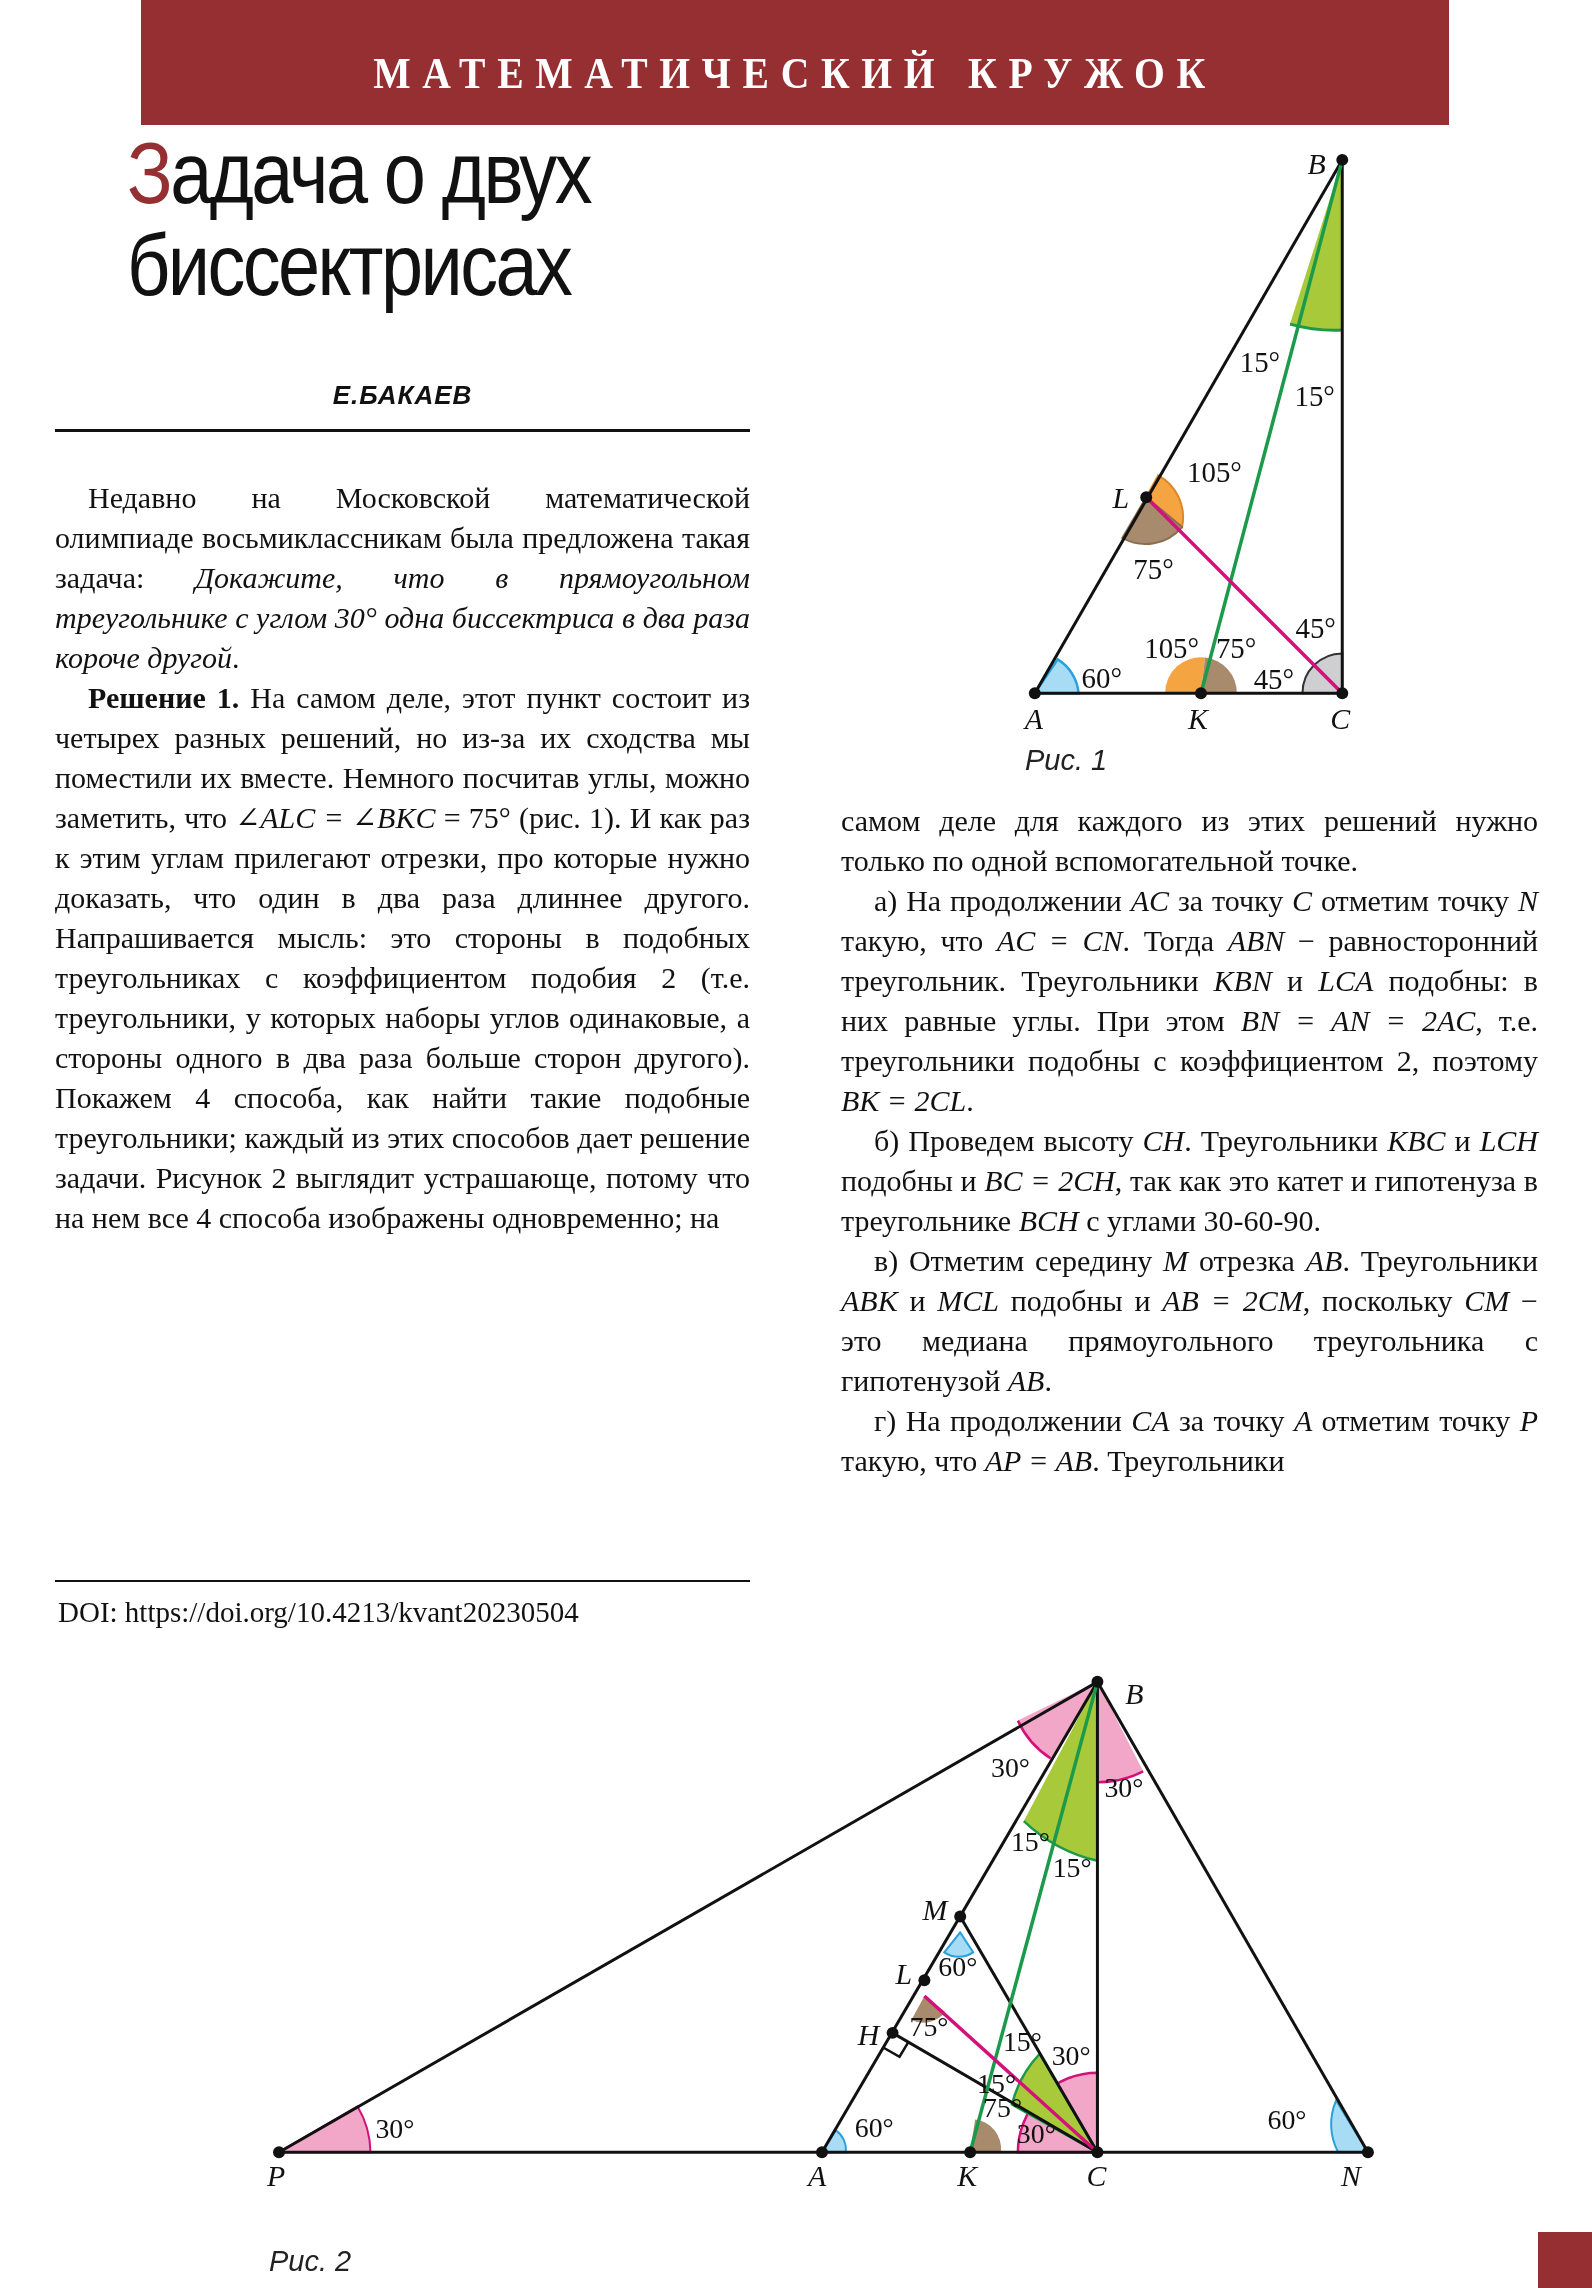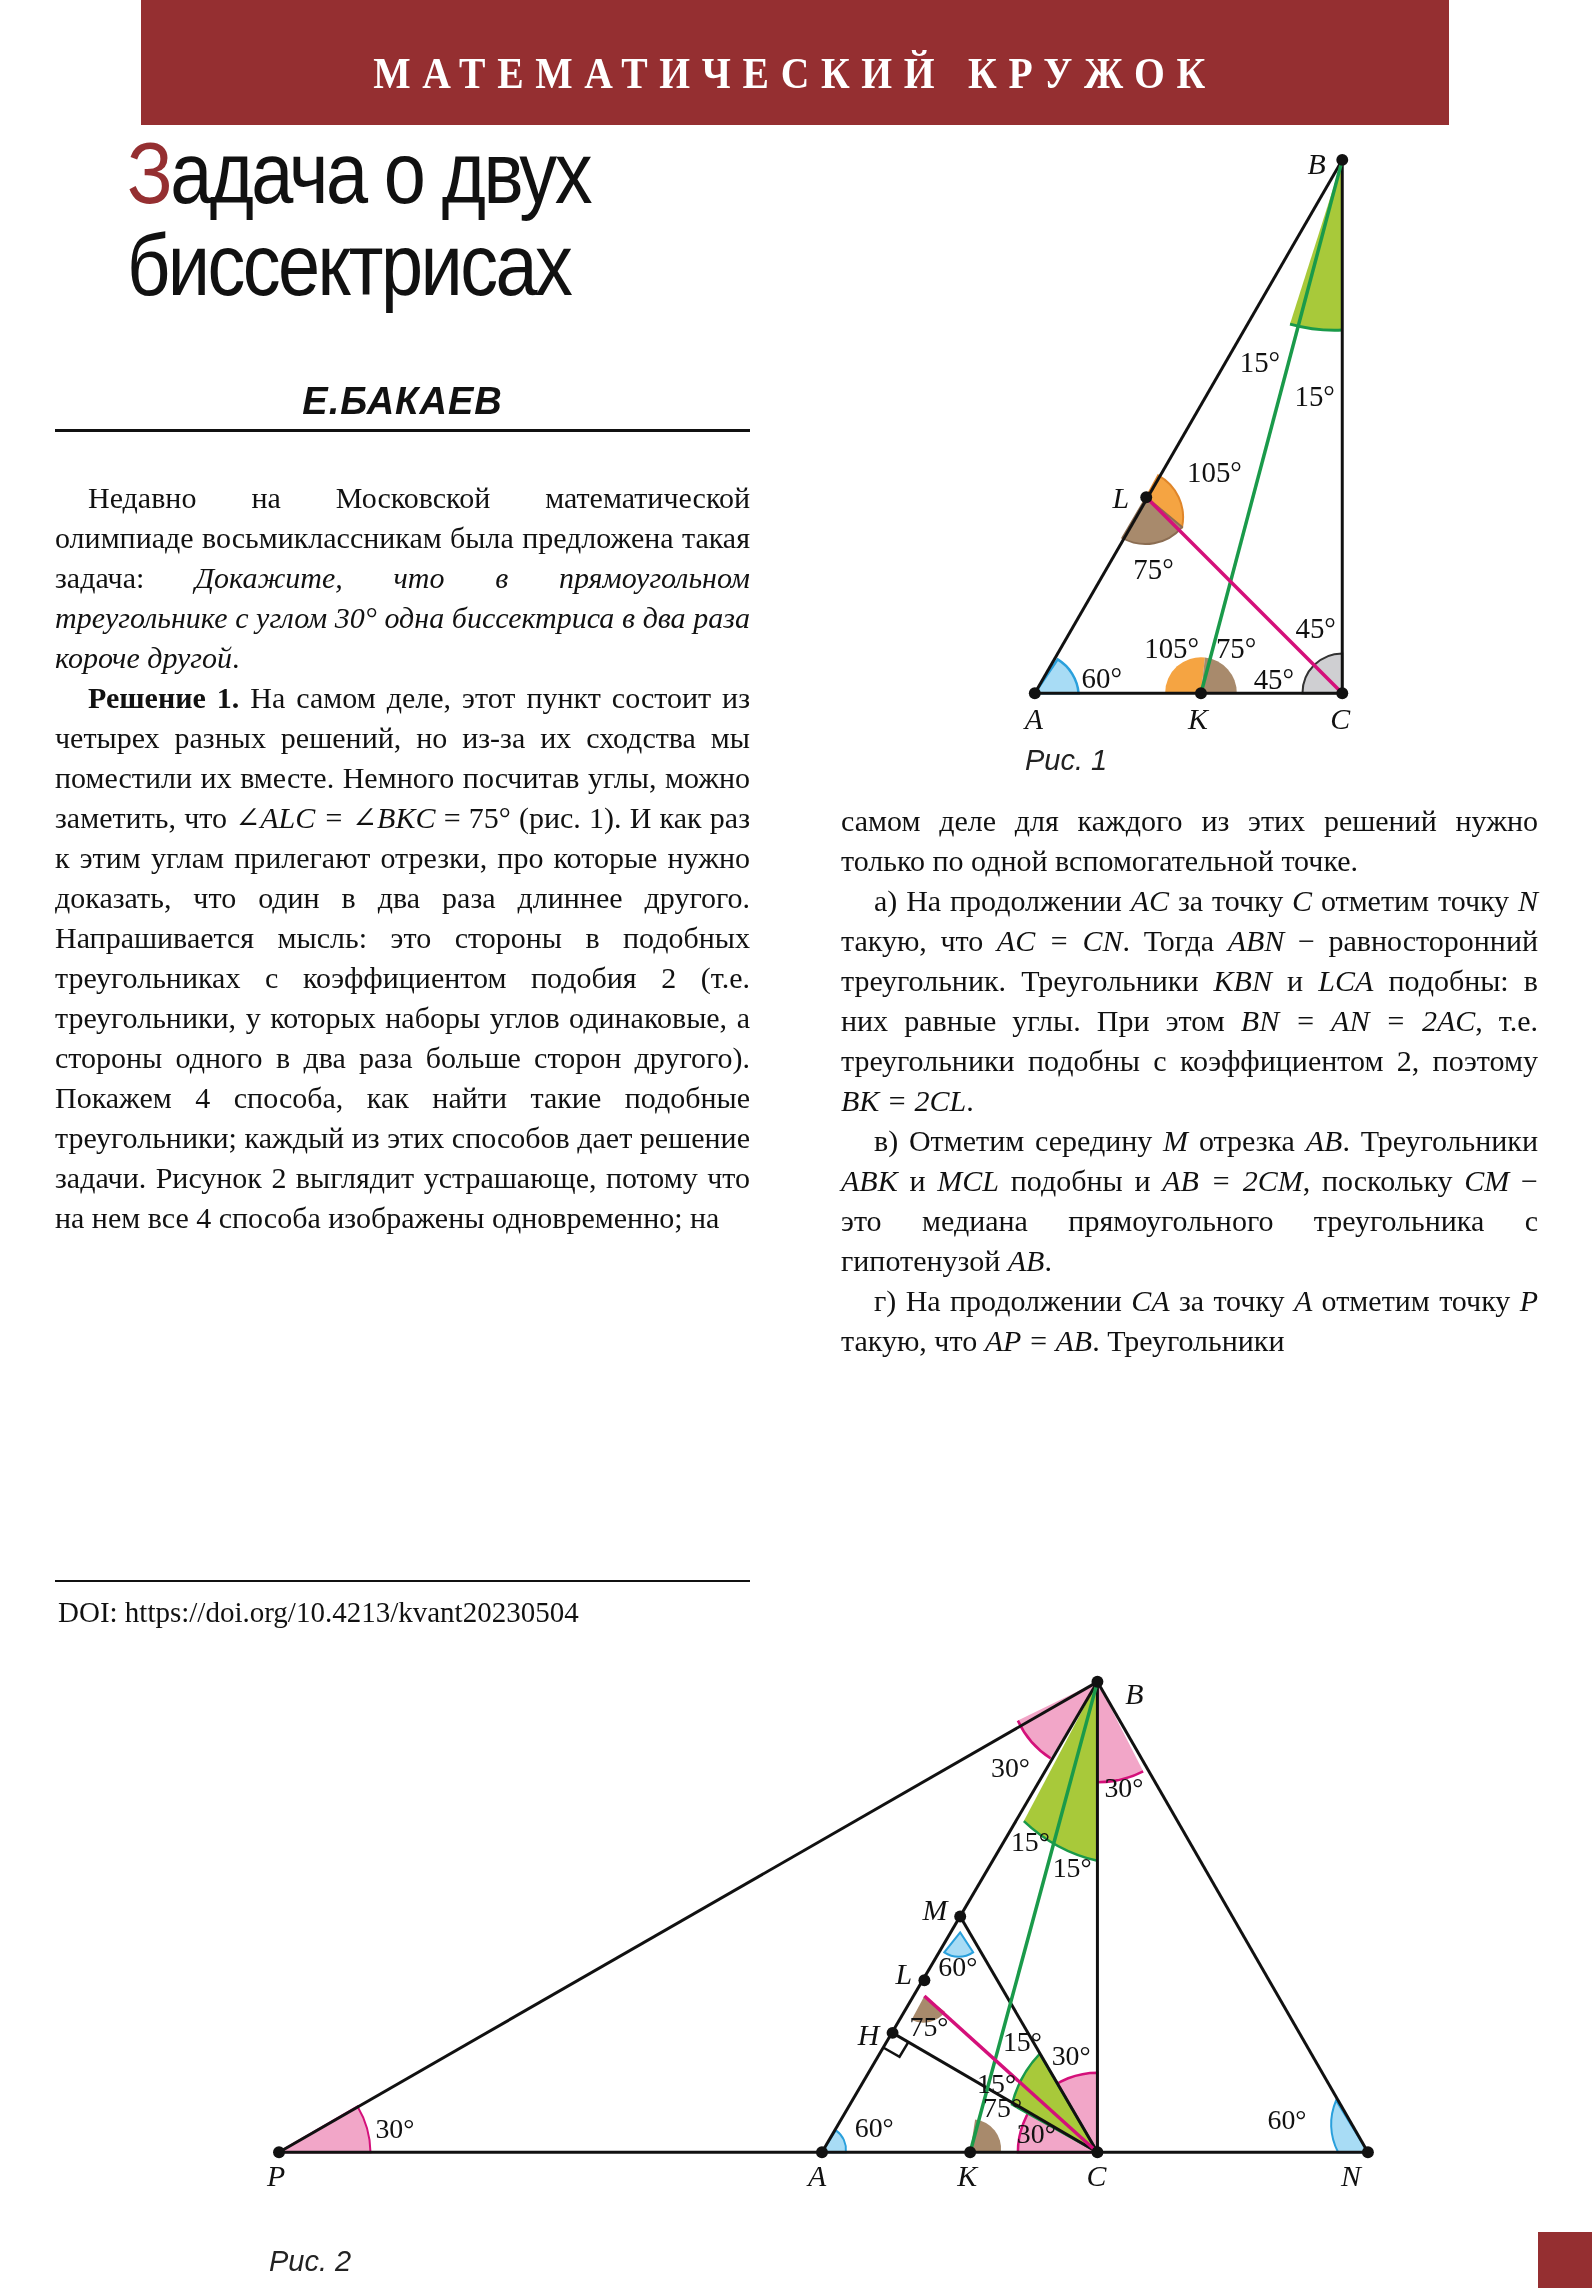--- a/index.html
+++ b/index.html
@@ -5,21 +5,21 @@
   html, body { margin: 0; padding: 0; background: #ffffff; }
   body { width: 1592px; height: 2289px; position: relative; overflow: hidden;
          font-family: "Liberation Serif", "DejaVu Serif", serif; color: #111; }
   .header-bar { position: absolute; left: 141px; top: 0; width: 1308px; height: 125px; background: #952f31; }
   .header-text { position: absolute; left: 0; right: 0; top: 48px; text-align: center; color: #fff;
                  font-family: "Liberation Serif", serif; font-size: 44px; letter-spacing: 13px; font-weight: bold; transform: scaleX(0.9); }
   .title { position: absolute; left: 127px; top: 127px; font-family: "Liberation Sans", "DejaVu Sans", sans-serif;
            font-weight: normal; font-size: 88px; line-height: 92px; color: #111; margin: 0; letter-spacing: -3px; transform: scaleX(0.86); transform-origin: left top; }
   .title .initial { color: #952f31; }
   .author { position: absolute; left: 55px; width: 695px; top: 380px; text-align: center;
-            font-family: "Liberation Sans", sans-serif; font-style: italic; font-weight: bold; font-size: 38px; letter-spacing: 1px; }
+            font-family: "Liberation Sans", sans-serif; font-style: italic; font-weight: bold; font-size: 26px; letter-spacing: 1px; }
   .author-rule { position: absolute; left: 55px; width: 695px; top: 429px; height: 3px; background: #111; }
   .col { position: absolute; font-size: 30px; line-height: 40px; text-align: justify; }
   .col p { margin: 0; text-indent: 33px; }
   .col p.noindent { text-indent: 0; }
   .col-left { left: 55px; width: 695px; top: 478px; }
   .col-right { left: 841px; width: 697px; top: 801px; }
   .section-head { font-family: "Liberation Sans", sans-serif; font-weight: bold; font-size: 28px; text-align: center; margin: 20px 0 6px 0 !important; text-indent: 0 !important; }
   i.m { font-style: italic; margin-top: 16px; }
   b.sol { font-weight: bold; }
   .doi-rule { position: absolute; left: 55px; width: 695px; top: 1580px; height: 2px; background: #111; }
@@ -45,20 +45,21 @@
   <p><span>Недавно на Московской математической олимпиаде восьмиклассникам была предложена такая задача: </span><i>Докажите, что в прямоугольном треугольнике с углом 30° одна биссектриса в два раза короче другой</i><span>.</span></p>
   <p><b class="sol">Решение 1.</b><span> На самом деле, этот пункт состоит из четырех разных решений, но из-за их сходства мы поместили их вместе. Немного посчитав углы, можно заметить, что </span><i class="m">∠ALC = ∠BKC</i><span> = 75° (рис. 1). И как раз к этим углам прилегают отрезки, про которые нужно доказать, что один в два раза длиннее другого. Напрашивается мысль: это стороны в подобных треугольниках с коэффициентом подобия 2 (т.е. треугольники, у которых наборы углов одинаковые, а стороны одного в два раза больше сторон другого). Покажем 4 способа, как найти такие подобные треугольники; каждый из этих способов дает решение задачи. Рисунок 2 выглядит устрашающе, потому что на нем все 4 способа изображены одновременно; на</span></p>
 </div>
 
 <div class="doi-rule"></div>
 <div class="doi">DOI: https://doi.org/10.4213/kvant20230504</div>
 
 <div class="col col-right">
   <p class="noindent">самом деле для каждого из этих решений нужно только по одной вспомогательной точке.</p>
   <p><span>а) На продолжении </span><i>AC</i><span> за точку </span><i>C</i><span> отметим точку </span><i>N</i><span> такую, что </span><i>AC = CN</i><span>. Тогда </span><i>ABN</i><span> − равносторонний треугольник. Треугольники </span><i>KBN</i><span> и </span><i>LCA</i><span> подобны: в них равные углы. При этом </span><i>BN = AN = 2AC</i><span>, т.е. треугольники подобны с коэффициентом 2, поэтому </span><i>BK = 2CL</i><span>.</span></p>
+  <p><span>б) Проведем высоту </span><i>CH</i><span>. Треугольники </span><i>KBC</i><span> и </span><i>LCH</i><span> подобны и </span><i>BC = 2CH</i><span>, так как это катет и гипотенуза в треугольнике </span><i>BCH</i><span> с углами 30-60-90.</span></p>
   <p><span>в) Отметим середину </span><i>M</i><span> отрезка </span><i>AB</i><span>. Треугольники </span><i>ABK</i><span> и </span><i>MCL</i><span> подобны и </span><i>AB = 2CM</i><span>, поскольку </span><i>CM</i><span> − это медиана прямоугольного треугольника с гипотенузой </span><i>AB</i><span>.</span></p>
   <p><span>г) На продолжении </span><i>CA</i><span> за точку </span><i>A</i><span> отметим точку </span><i>P</i><span> такую, что </span><i>AP = AB</i><span>. Треугольники</span></p>
 </div>
 
 <svg class="fig" style="left:995px; top:139px;" width="398" height="597" viewBox="1000 140 400 600">
   <path d="M1349,161 L1296.5,326 A166,166 0 0 0 1349,332 Z" fill="#a8c93a"></path>
   <path d="M1296.5,326 A166,166 0 0 0 1349,332" fill="none" stroke="#1a9a4a" stroke-width="3"></path>
   <path d="M1251,375 A48,48 0 0 1 1200,534" fill="none"></path>
   <path d="M1152,500 L1164,478 A48,48 0 0 1 1188,530 Z" fill="#f5a442" stroke="#e0862a" stroke-width="2"></path>
   <path d="M1152,500 L1188,530 A48,48 0 0 1 1128,541 Z" fill="#a88a6c" stroke="#8b6d52" stroke-width="2"></path>

